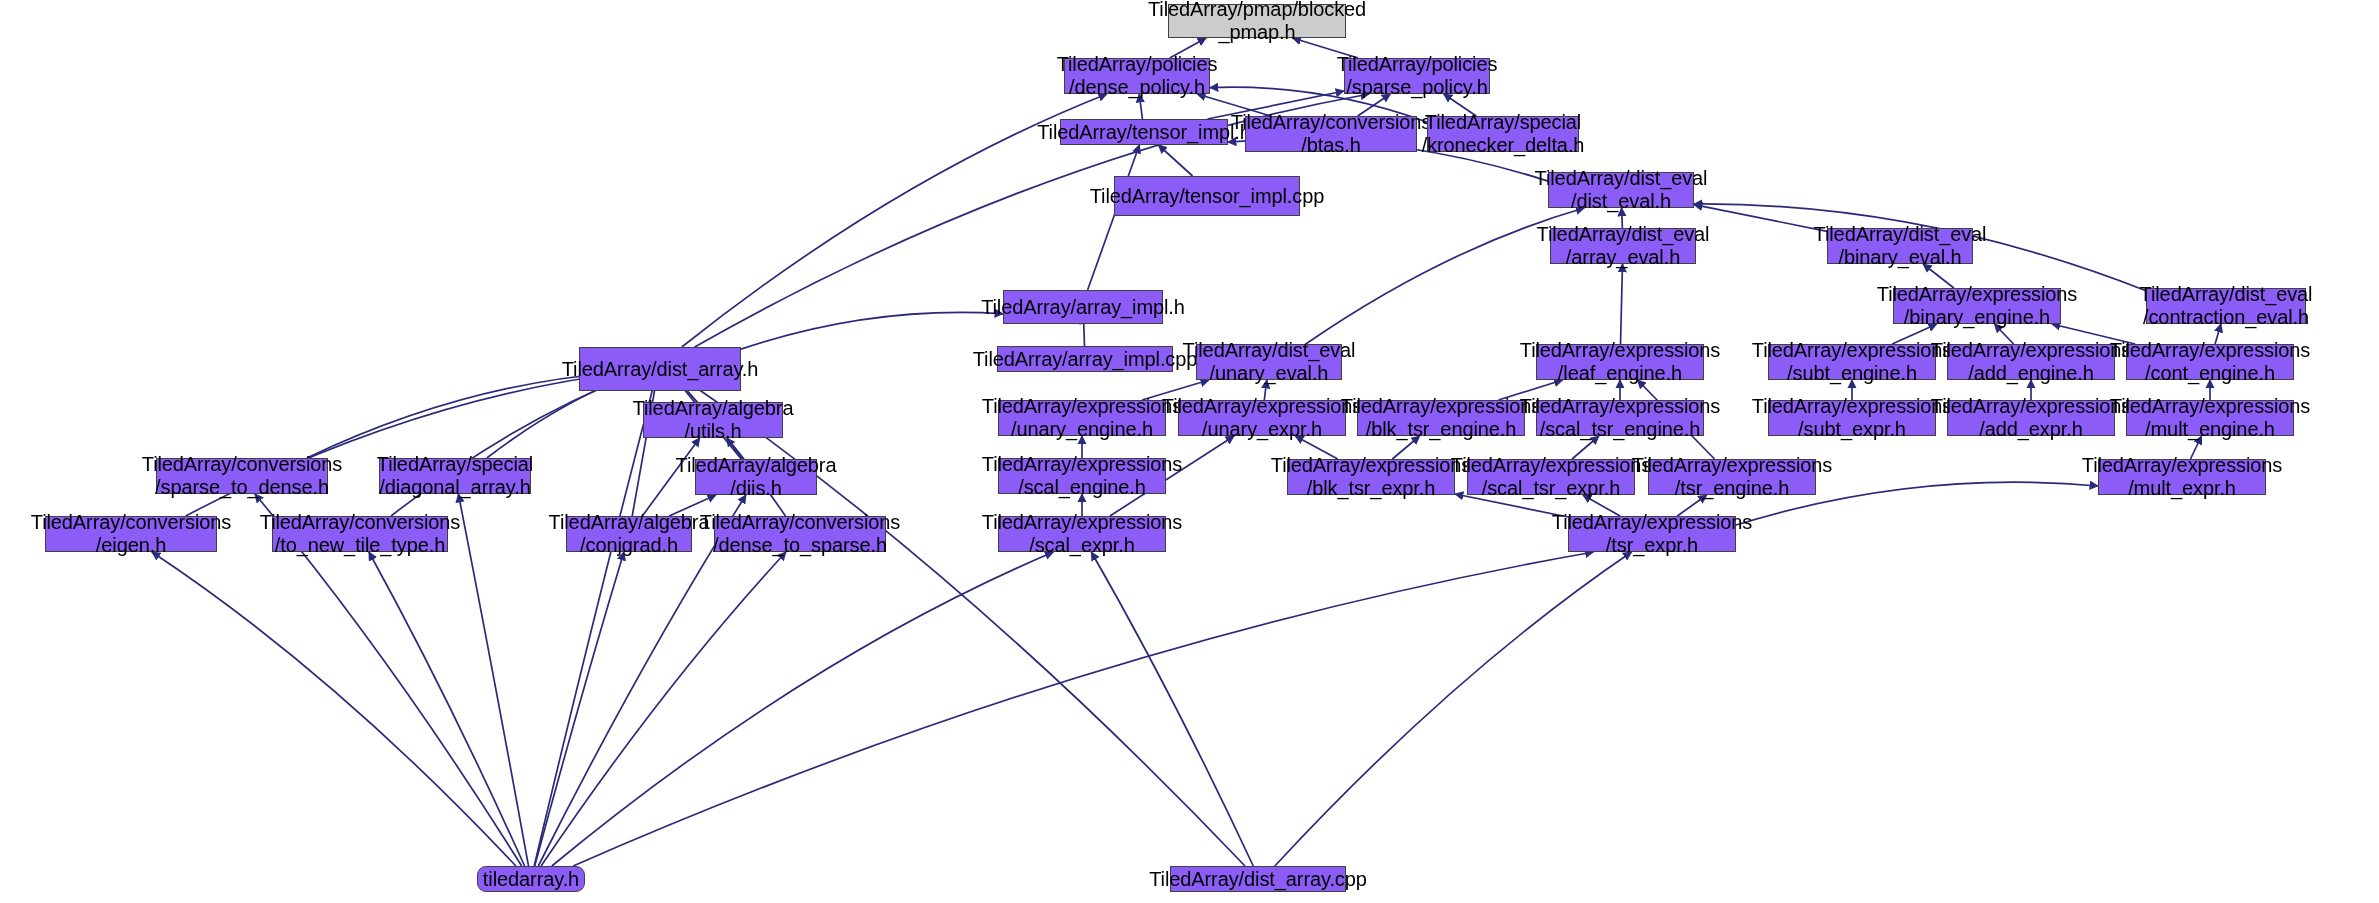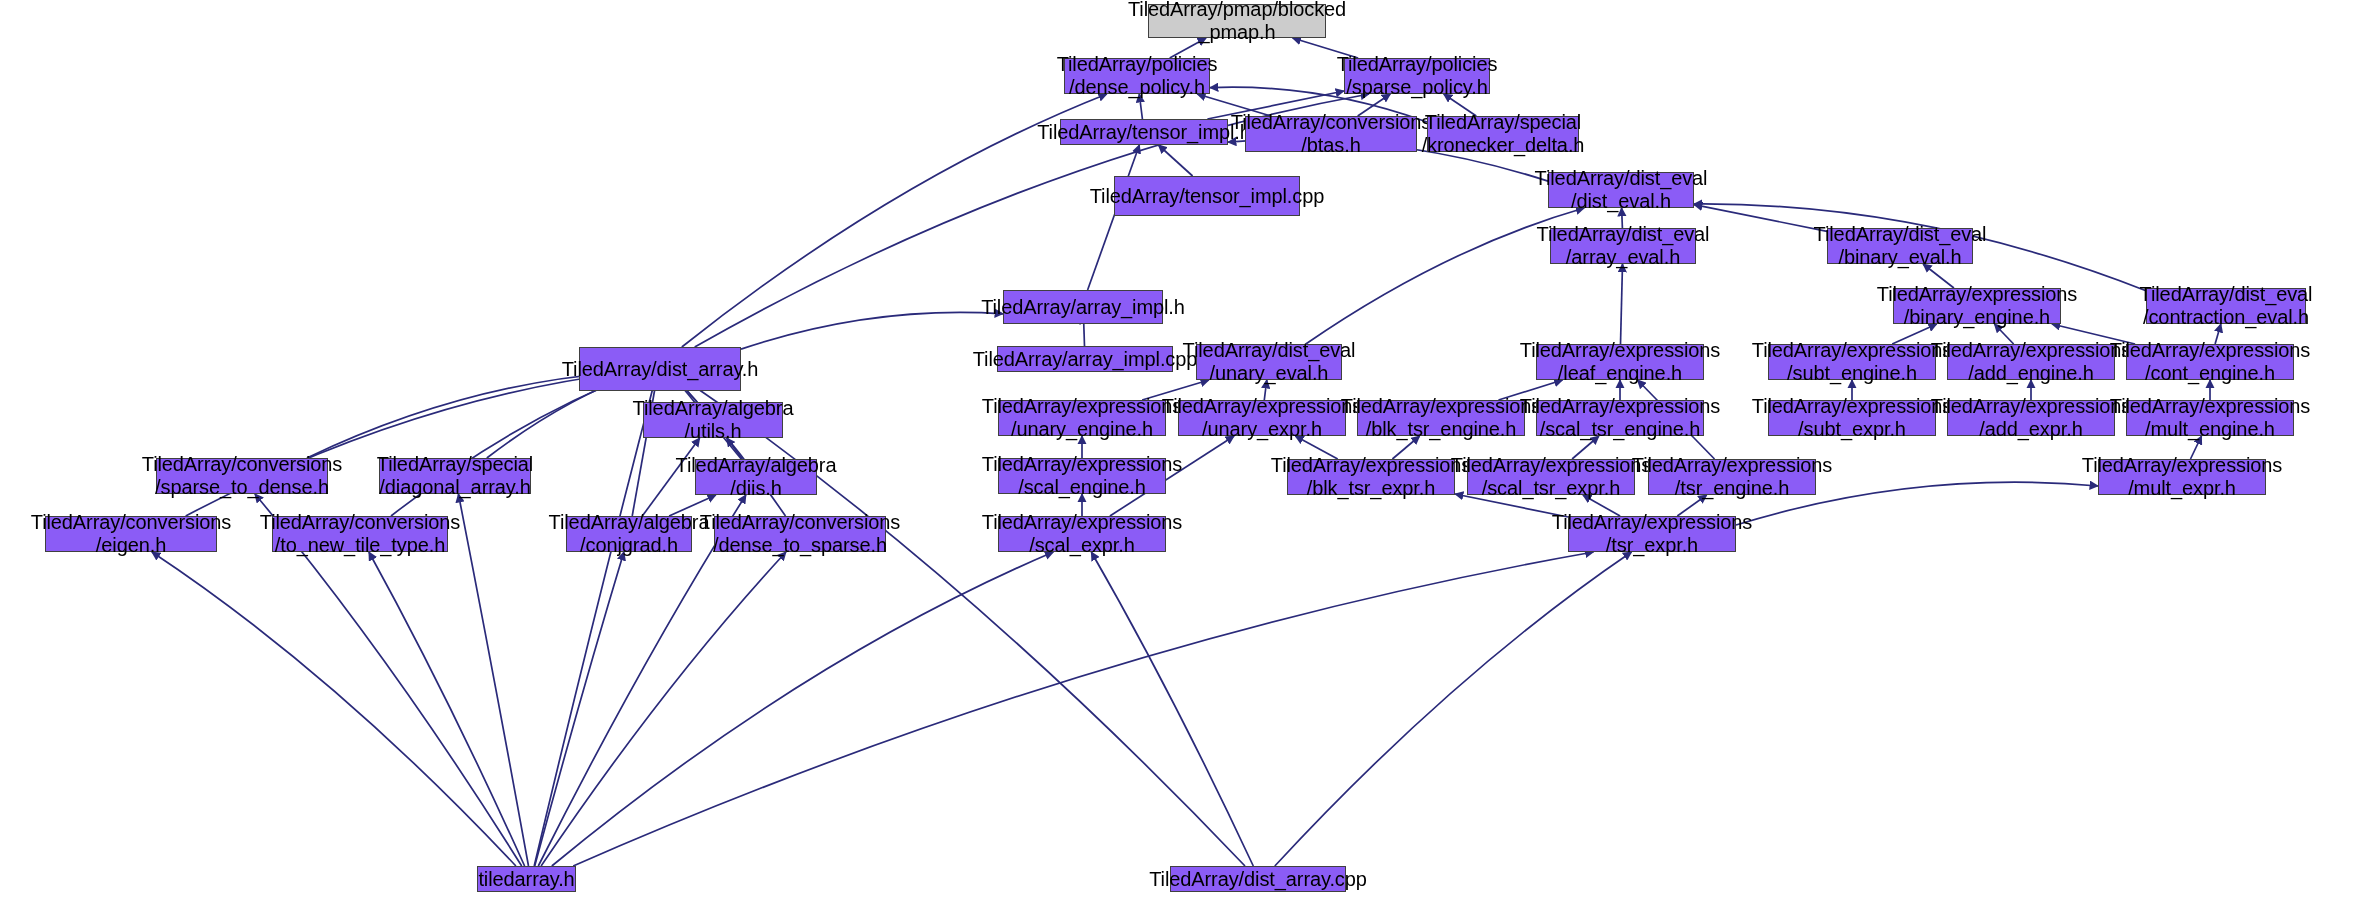--- a/index.html
+++ b/index.html
@@ -43,20 +43,21 @@
     align-items: center;
     justify-content: center;
     text-align: center;
     white-space: pre-line;
     letter-spacing: -0.1px;
     cursor: default;
   }
   .node.root {
     background: #cccccc;
     border-color: #404040;
+    margin-left: 20px;
   }
   .node-label {
     display: block;
     white-space: pre-line;
     padding: 0 3px;
   }
 </style>
 </head>
 <body>
 
@@ -211,16 +212,16 @@
       <div class="node" style="left: 272px; top: 516px; width: 176px; height: 36px;"><span class="node-label">TiledArray/conversions
 /to_new_tile_type.h</span></div>
       <div class="node" style="left: 566px; top: 516px; width: 126px; height: 36px;"><span class="node-label">TiledArray/algebra
 /conjgrad.h</span></div>
       <div class="node" style="left: 714px; top: 516px; width: 172px; height: 36px;"><span class="node-label">TiledArray/conversions
 /dense_to_sparse.h</span></div>
       <div class="node" style="left: 998px; top: 516px; width: 168px; height: 36px;"><span class="node-label">TiledArray/expressions
 /scal_expr.h</span></div>
       <div class="node" style="left: 1568px; top: 516px; width: 168px; height: 36px;"><span class="node-label">TiledArray/expressions
 /tsr_expr.h</span></div>
-      <div class="node" style="left: 477px; top: 866px; width: 99px; height: 26px;"><span class="node-label">tiledarray.h</span></div>
+      <div class="node" style="left: 477px; top: 866px; width: 108px; height: 26px; border-radius: 9px;"><span class="node-label">tiledarray.h</span></div>
       <div class="node" style="left: 1170px; top: 866px; width: 176px; height: 26px;"><span class="node-label">TiledArray/dist_array.cpp</span></div>
     </div>
 </div>
 
 </body></html>

